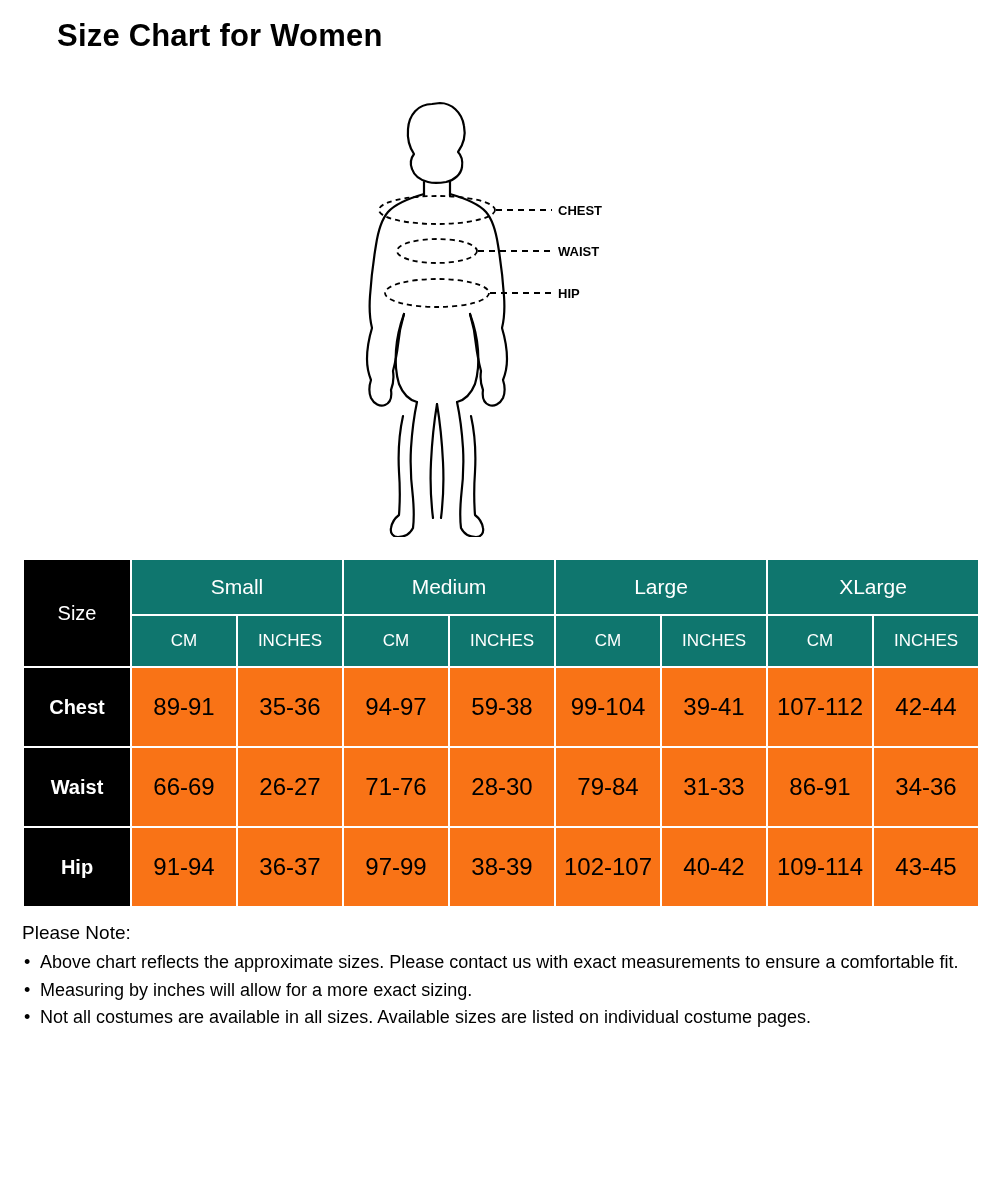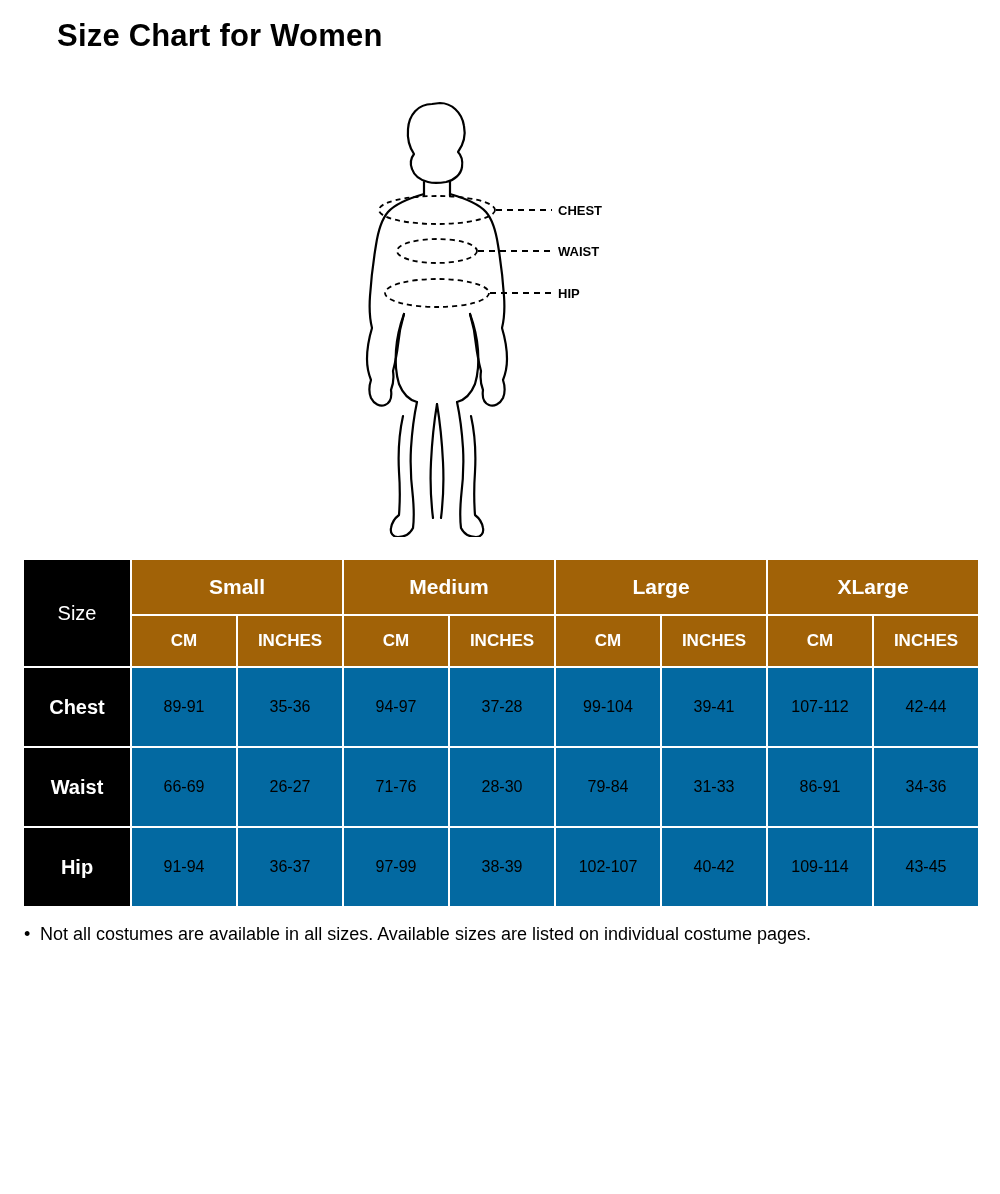--- a/index.html
+++ b/index.html
@@ -41,23 +41,23 @@
     width: 956px;
     border-collapse: collapse;
     table-layout: fixed;
   }
   table.size-table td, table.size-table th {
     border: 2px solid #ffffff;
     text-align: center;
     vertical-align: middle;
   }
   .hdr-black {
-    background: #a16207;
+    background: #0f766e;
     color: #ffffff;
-    font-weight: bold;
+    font-weight: normal;
   }
   .size-cell {
     background: #000000;
     color: #ffffff;
     font-weight: normal;
     font-size: 20px;
     width: 108px;
   }
   .grp-label {
     font-size: 21px;
@@ -69,23 +69,23 @@
     margin-left: 20px;
   }
   .row-label {
     background: #000000;
     color: #ffffff;
     font-weight: bold;
     font-size: 20px;
     height: 80px;
   }
   .val {
-    background: #0369a1;
+    background: #f97316;
     color: #000000;
-    font-size: 16px;
+    font-size: 24px;
     height: 80px;
   }
   .notes {
     position: absolute;
     left: 22px;
     top: 922px;
     width: 960px;
   }
   .notes-title {
     font-size: 19px;
@@ -217,21 +217,21 @@
         <td class="hdr-black unit-label">INCHES</td>
         <td class="hdr-black unit-label">CM</td>
         <td class="hdr-black unit-label">INCHES</td>
       </tr>
 
       <tr>
         <td class="row-label">Chest</td>
         <td class="val">89-91</td>
         <td class="val">35-36</td>
         <td class="val">94-97</td>
-        <td class="val">37-28</td>
+        <td class="val">59-38</td>
         <td class="val">99-104</td>
         <td class="val">39-41</td>
         <td class="val">107-112</td>
         <td class="val">42-44</td>
       </tr>
 
       <tr>
         <td class="row-label">Waist</td>
         <td class="val">66-69</td>
         <td class="val">26-27</td>
@@ -251,16 +251,19 @@
         <td class="val">38-39</td>
         <td class="val">102-107</td>
         <td class="val">40-42</td>
         <td class="val">109-114</td>
         <td class="val">43-45</td>
       </tr>
     </tbody>
   </table>
 
   <div class="notes">
+    <div class="notes-title">Please Note:</div>
+    <div class="note-item">Above chart reflects the approximate sizes. Please contact us with exact measurements to ensure a comfortable fit.</div>
+    <div class="note-item">Measuring by inches will allow for a more exact sizing.</div>
     <div class="note-item">Not all costumes are available in all sizes. Available sizes are listed on individual costume pages.</div>
   </div>
 
 </div>
 
 </body></html>

